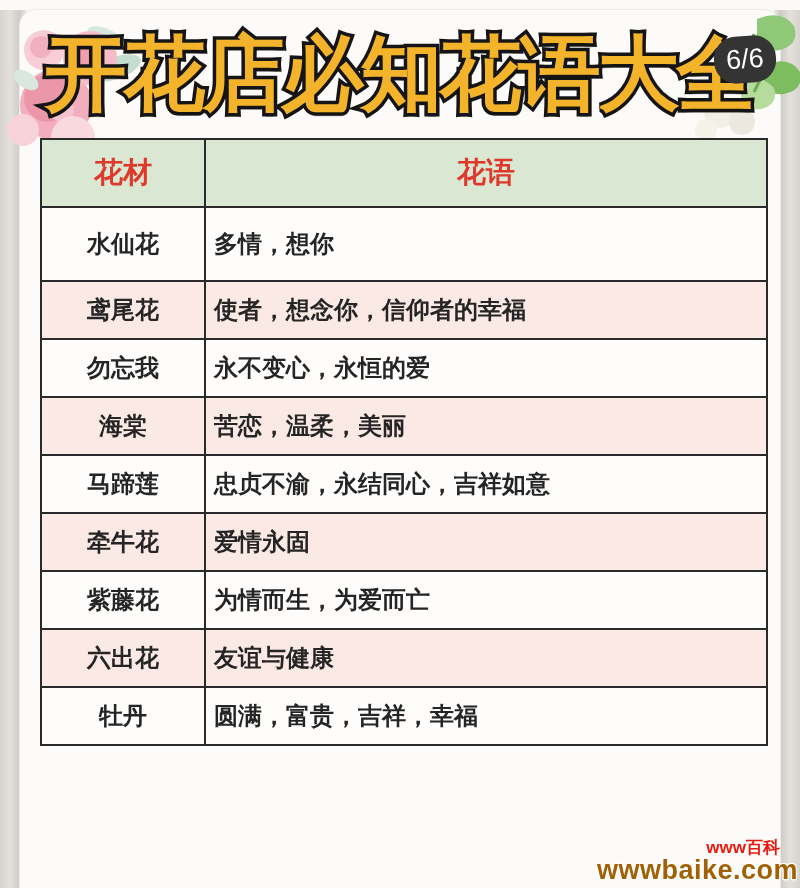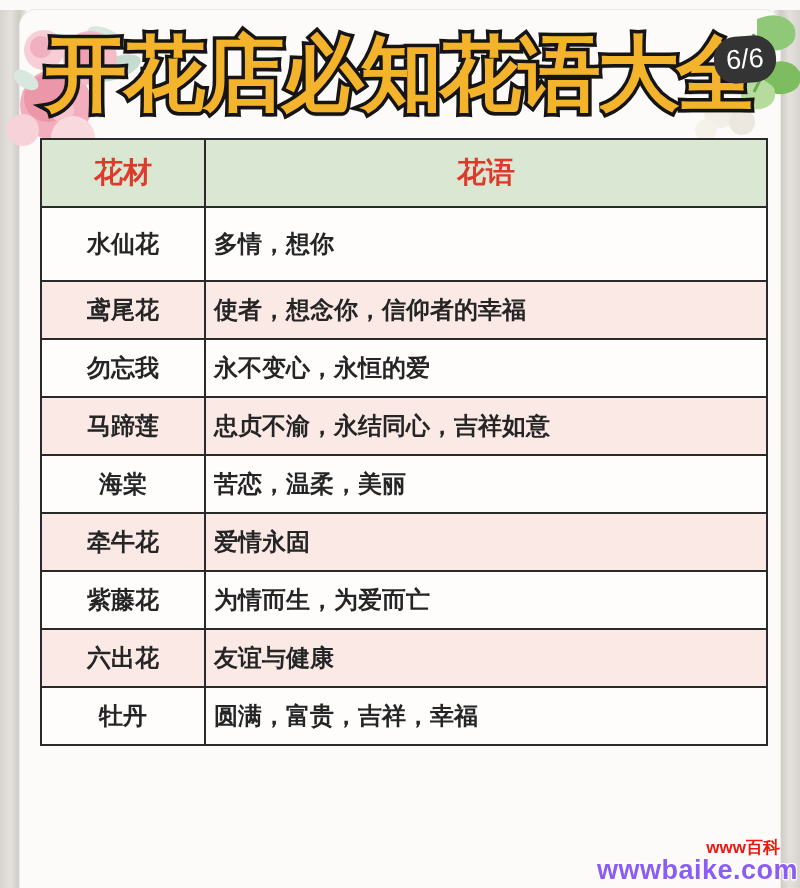--- a/index.html
+++ b/index.html
@@ -77,21 +77,21 @@
   .flower-table tbody tr:nth-child(even) td { background: #fbe9e5; }
   .flower-table td.c1 { text-align: center; padding: 0 4px; }
   .flower-table td.c2 { text-align: left; padding: 12px 8px; }
   
   .wm { position: absolute; right: 0px; top: 838px; text-align: right; z-index: 8; }
   .wm1 {
     color: #e8190e; font-size: 17px; font-weight: 700;
     margin-right: 20px; line-height: 19px;
   }
   .wm2 {
-    color: #8b5cf6; font-size: 27px; font-weight: 700; letter-spacing: 0.5px;
+    color: #a16207; font-size: 27px; font-weight: 700; letter-spacing: 0.5px;
     line-height: 27px; margin-right: 2px;
     text-shadow: -1px -1px 0 #fff, 1px -1px 0 #fff, -1px 1px 0 #fff, 1px 1px 0 #fff, 0 2px 2px rgba(255,255,255,0.8);
   }
 </style>
 </head>
 <body>
 
 <div class="page">
 
   <div class="strip left"></div>
@@ -144,26 +144,26 @@
         </tr>
         <tr>
           <td class="c1">鸢尾花</td>
           <td class="c2">使者，想念你，信仰者的幸福</td>
         </tr>
         <tr>
           <td class="c1">勿忘我</td>
           <td class="c2">永不变心，永恒的爱</td>
         </tr>
         <tr>
+          <td class="c1">海棠</td>
+          <td class="c2">苦恋，温柔，美丽</td>
+        </tr>
+        <tr>
           <td class="c1">马蹄莲</td>
           <td class="c2">忠贞不渝，永结同心，吉祥如意</td>
-        </tr>
-        <tr>
-          <td class="c1">海棠</td>
-          <td class="c2">苦恋，温柔，美丽</td>
         </tr>
         <tr>
           <td class="c1">牵牛花</td>
           <td class="c2">爱情永固</td>
         </tr>
         <tr>
           <td class="c1">紫藤花</td>
           <td class="c2">为情而生，为爱而亡</td>
         </tr>
         <tr>

